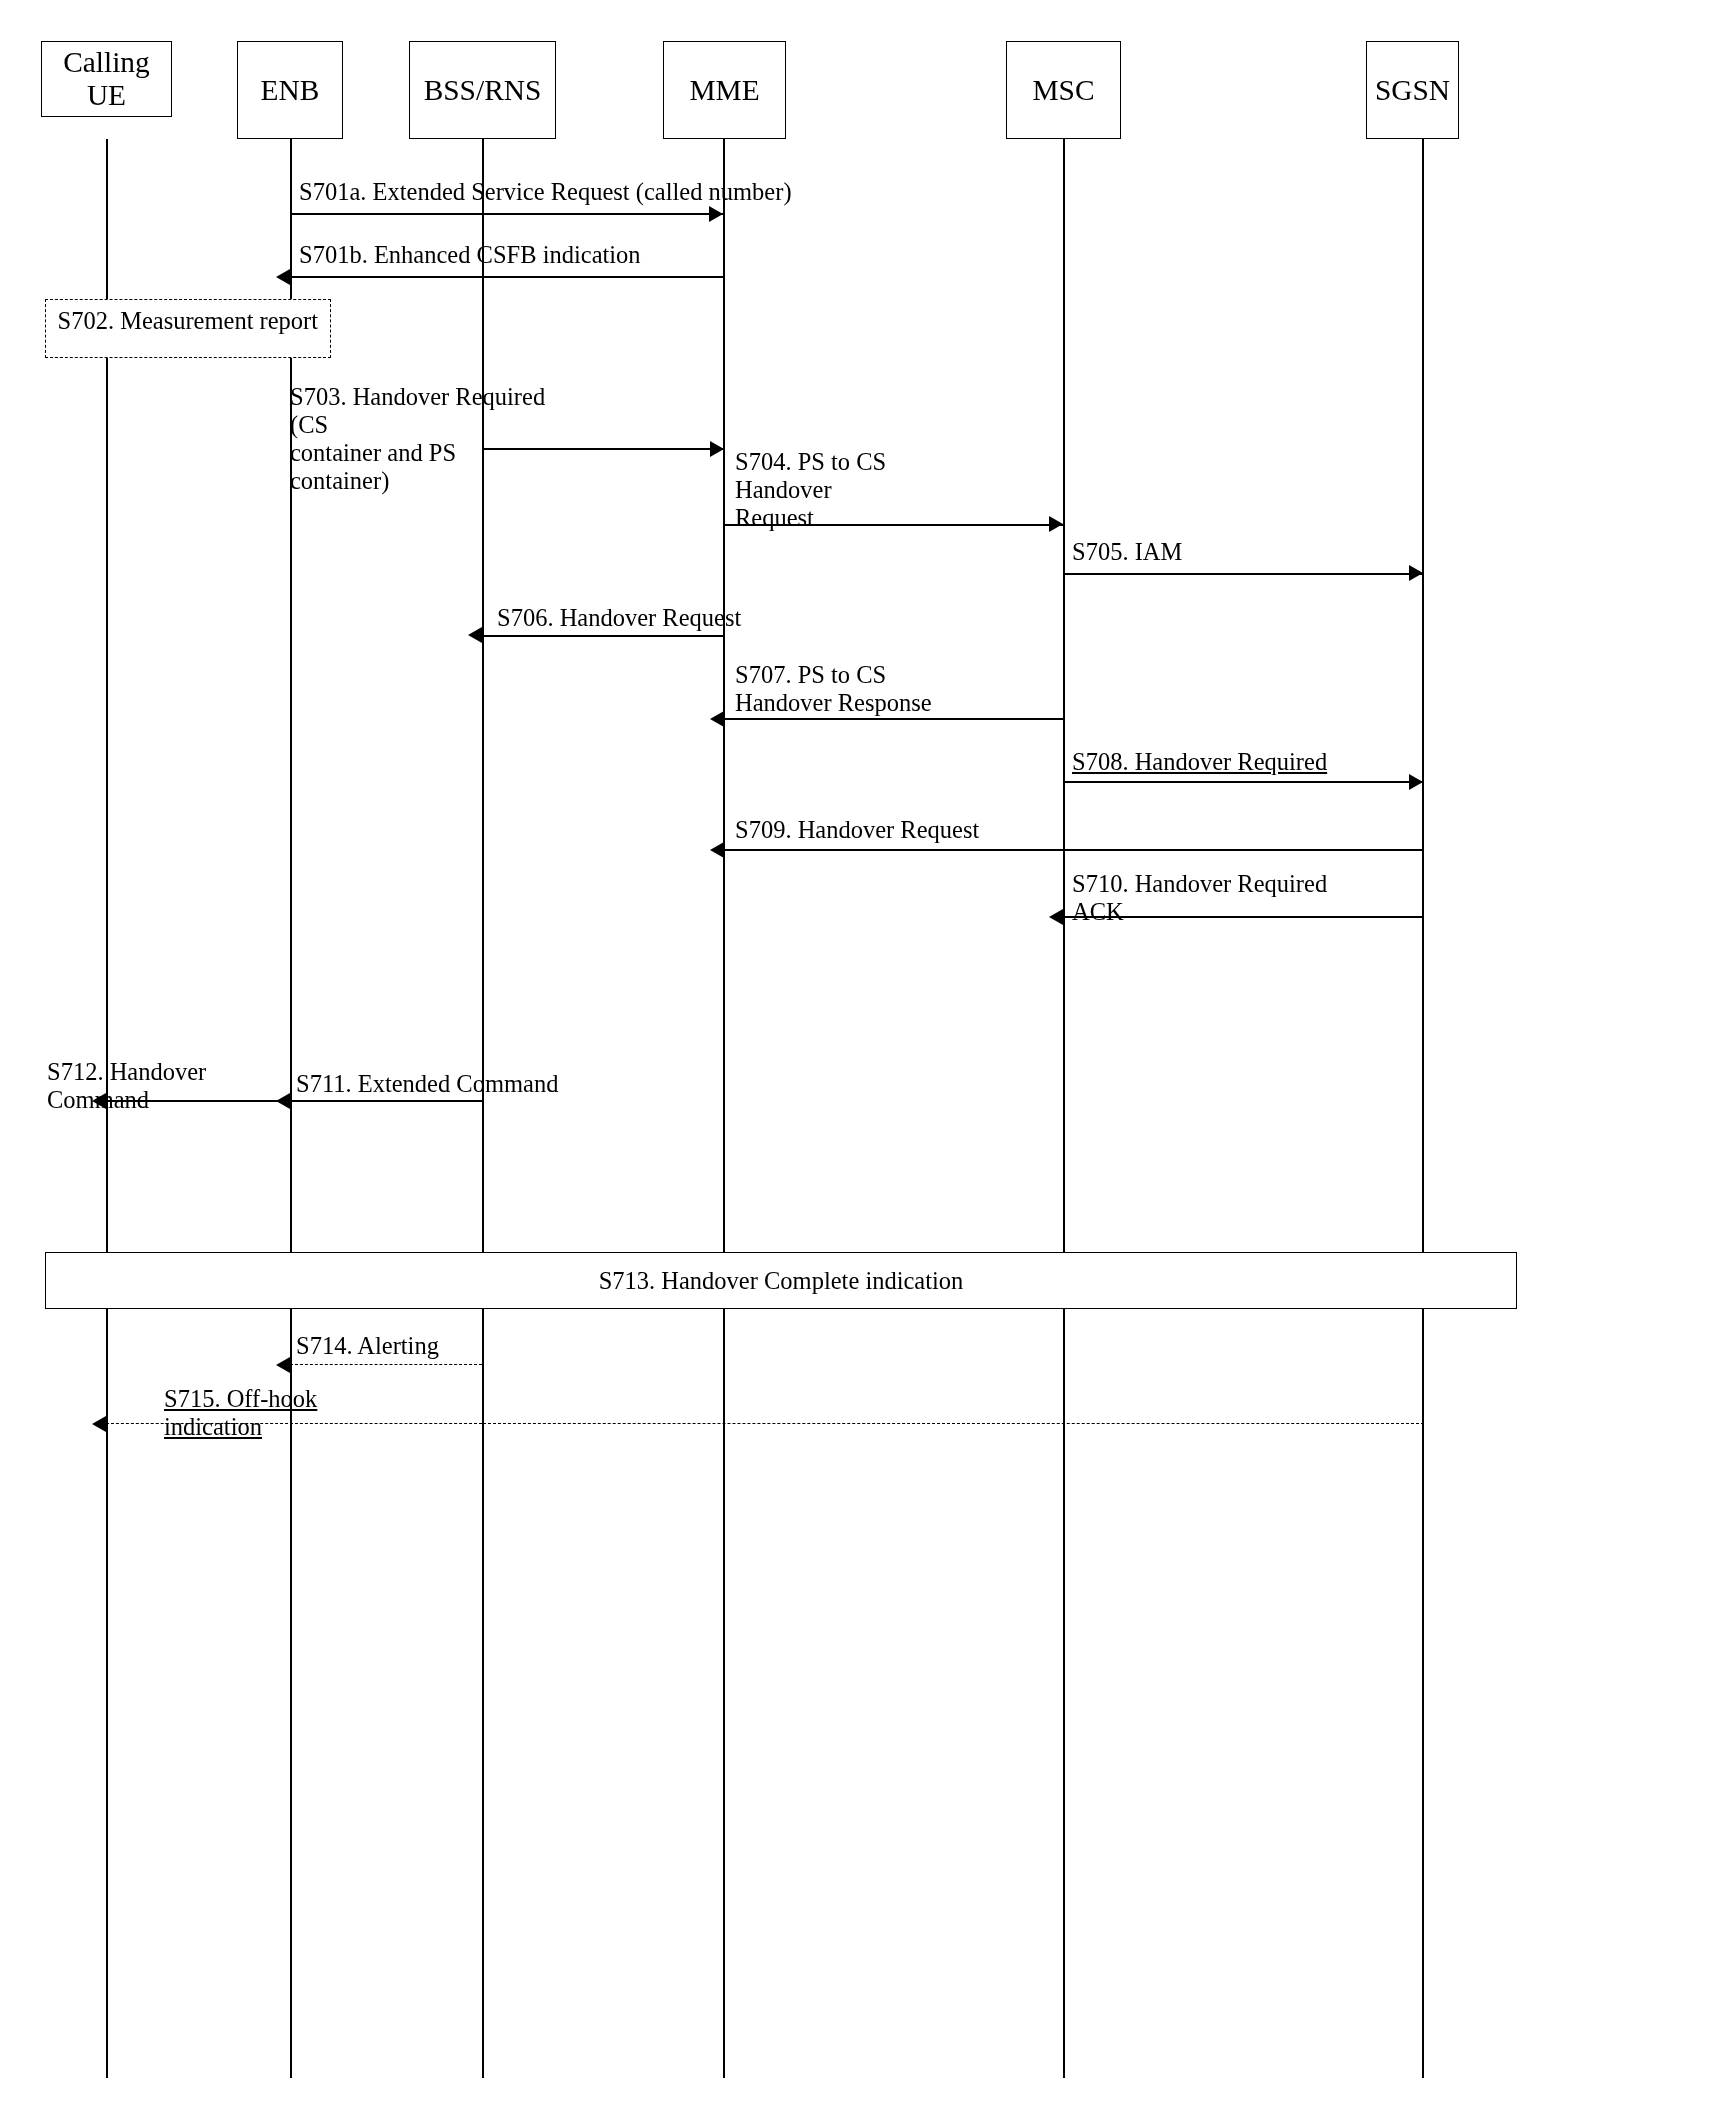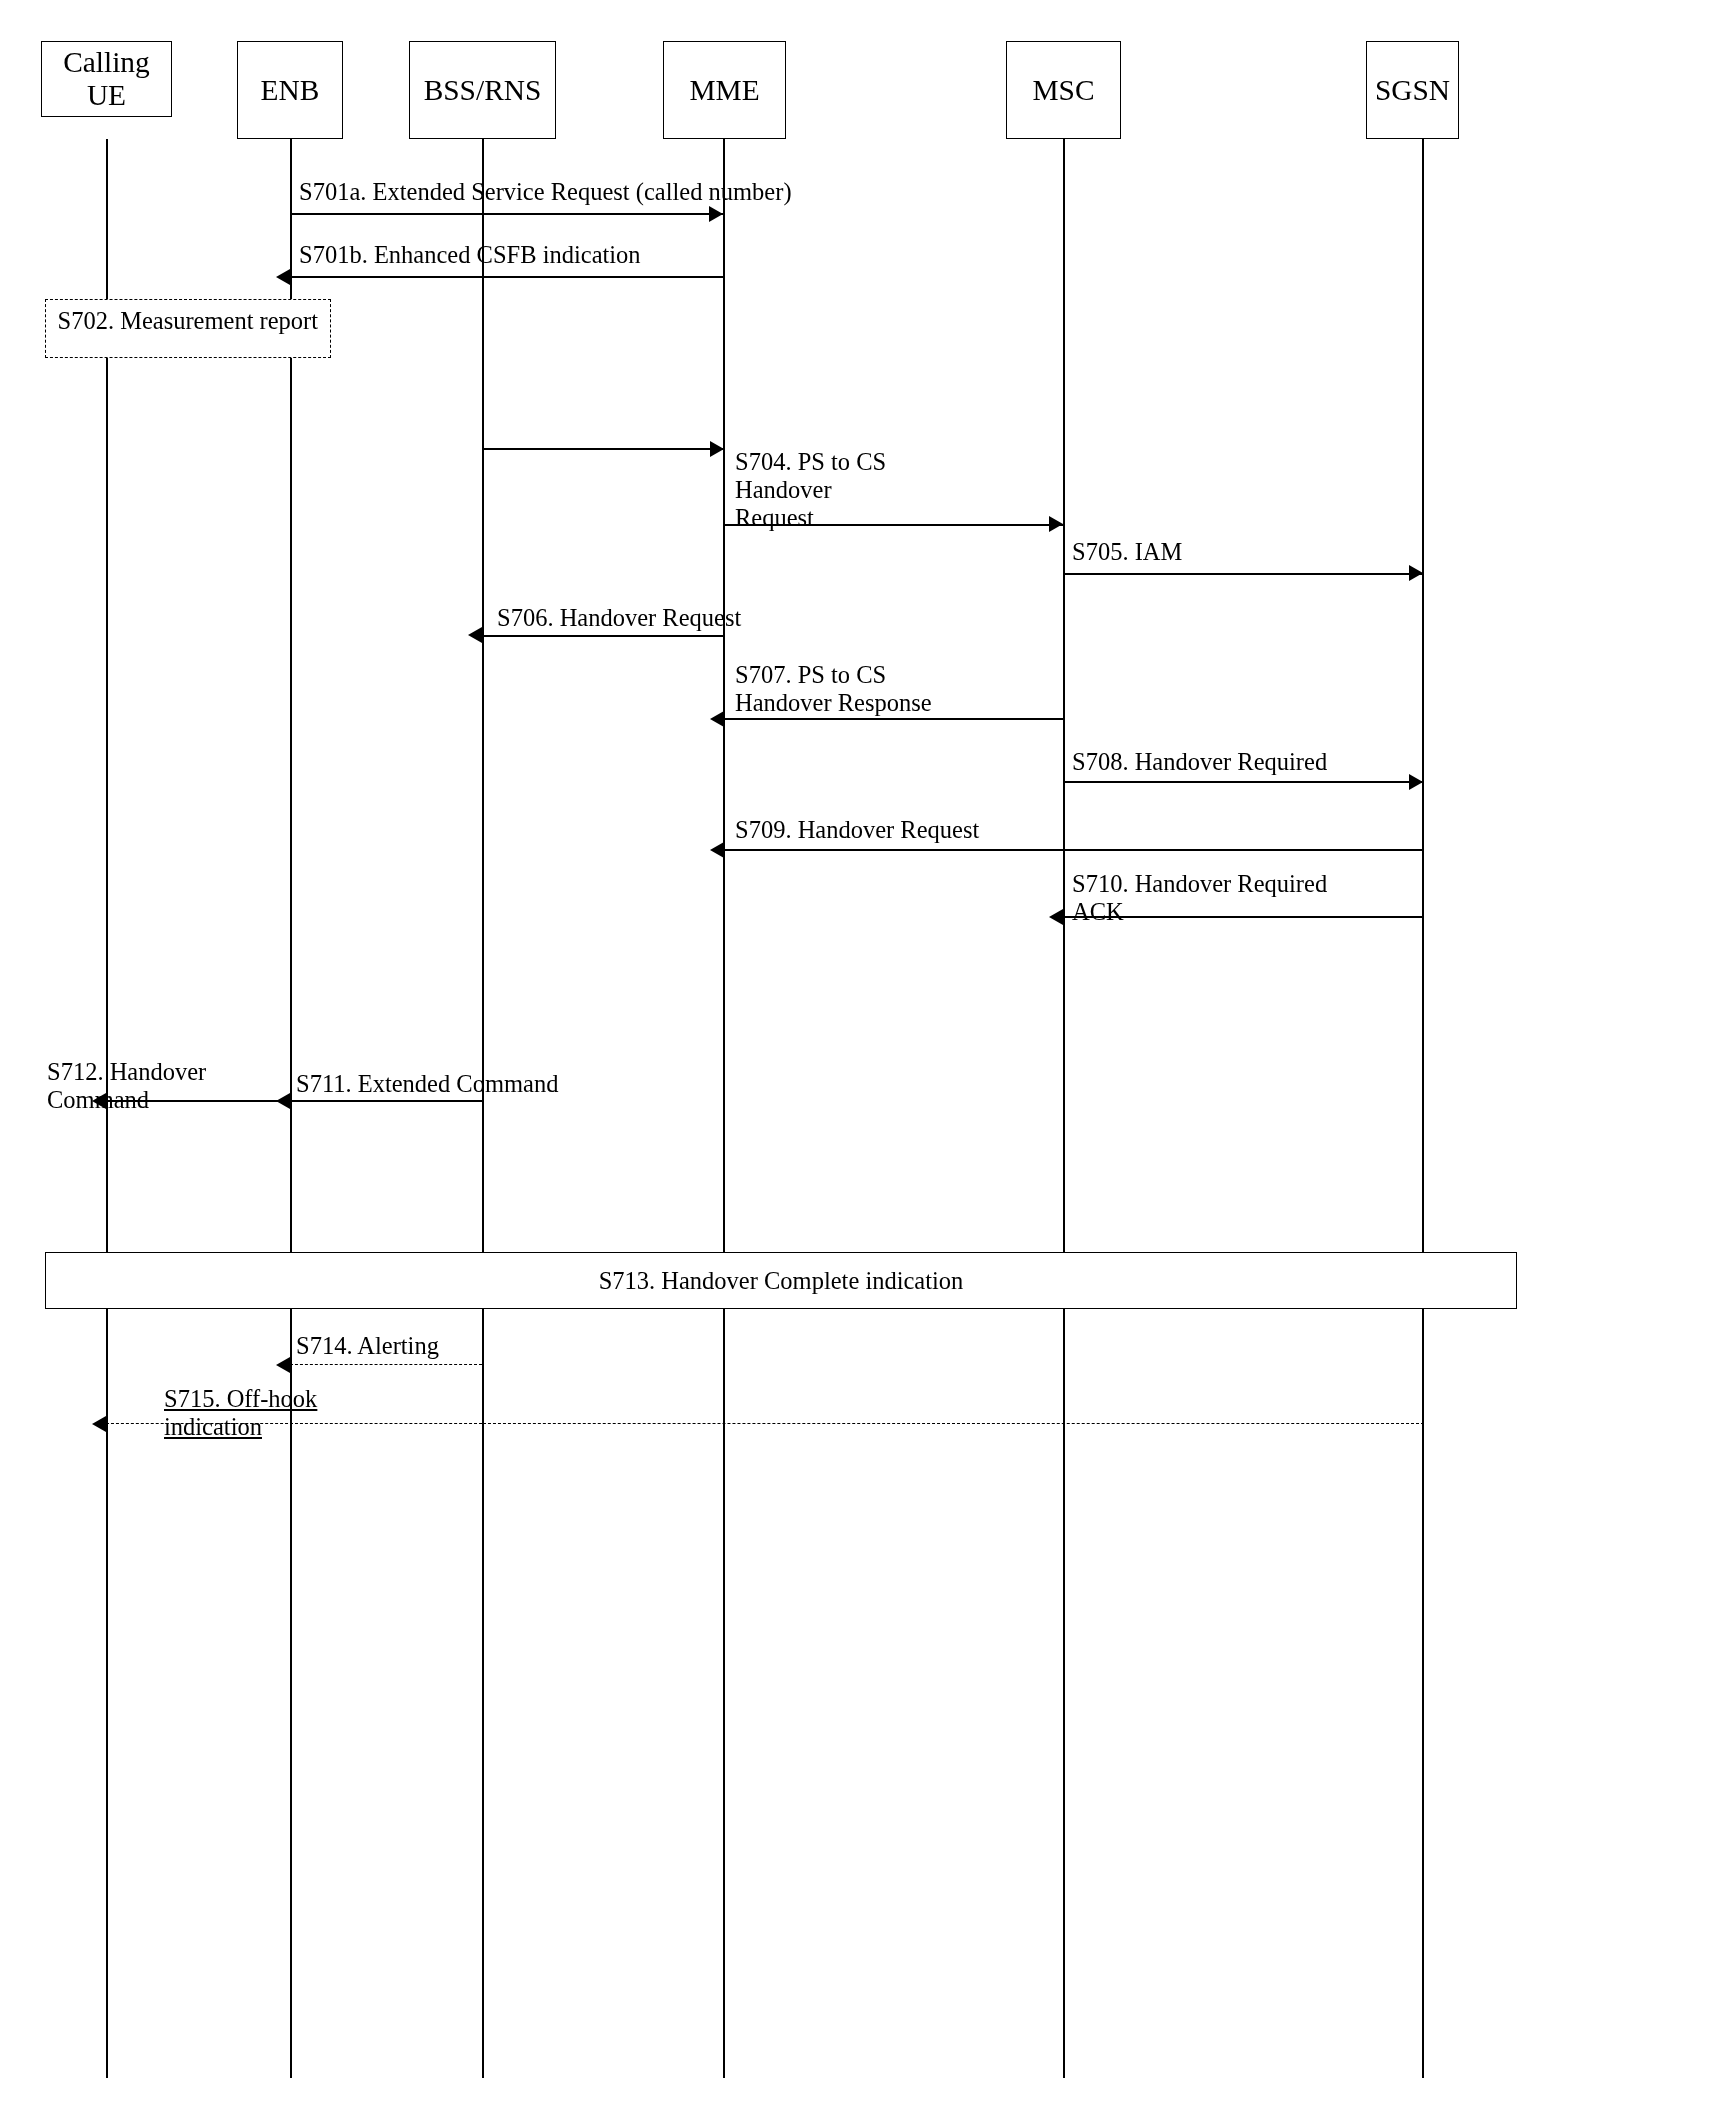--- a/index.html
+++ b/index.html
@@ -142,20 +142,23 @@
   <div class="msg-label" style="left:299px; top:241px;">
     <span>S701b. Enhanced CSFB indication</span>
   </div>
   <div class="arrow-line" style="left:290px; top:276px; width:434px;"></div>
   <div class="arrow-head-left" style="left:276px; top:269px;"></div>
 
   <div class="dashed-box" style="left:45px; top:299px; width:286px; height:59px; font-size:24.5px;">
     <span>S702. Measurement report</span>
   </div>
 
+  <div class="msg-label" style="left:290px; top:383px; white-space:normal; width:262px;">
+    S703. Handover Required (CS<br>container and PS container)
+  </div>
   <div class="arrow-line" style="left:483px; top:448px; width:242px;"></div>
   <div class="arrow-head-right" style="left:710px; top:441px;"></div>
 
   <div class="msg-label" style="left:735px; top:448px; white-space:normal;">
     S704. PS to CS<br>Handover<br>Request
   </div>
   <div class="arrow-line" style="left:725px; top:524px; width:339px;"></div>
   <div class="arrow-head-right" style="left:1049px; top:516px;"></div>
 
   <div class="msg-label" style="left:1072px; top:538px;">
@@ -169,21 +172,21 @@
   </div>
   <div class="arrow-line" style="left:483px; top:635px; width:242px;"></div>
   <div class="arrow-head-left" style="left:468px; top:627px;"></div>
 
   <div class="msg-label" style="left:735px; top:661px; white-space:normal;">
     S707. PS to CS<br>Handover Response
   </div>
   <div class="arrow-line" style="left:725px; top:718px; width:339px;"></div>
   <div class="arrow-head-left" style="left:710px; top:711px;"></div>
 
-  <div class="msg-label" style="left:1072px; top:748px;">
+  <div class="msg-label" style="left:1072px; top:748px;text-decoration:underline;">
     S708. Handover Required
   </div>
   <div class="arrow-line" style="left:1064px; top:781px; width:360px;"></div>
   <div class="arrow-head-right" style="left:1409px; top:774px;"></div>
 
   <div class="msg-label" style="left:735px; top:816px;">
     S709. Handover Request
   </div>
   <div class="arrow-line" style="left:725px; top:849px; width:699px;"></div>
   <div class="arrow-head-left" style="left:710px; top:842px;"></div>

